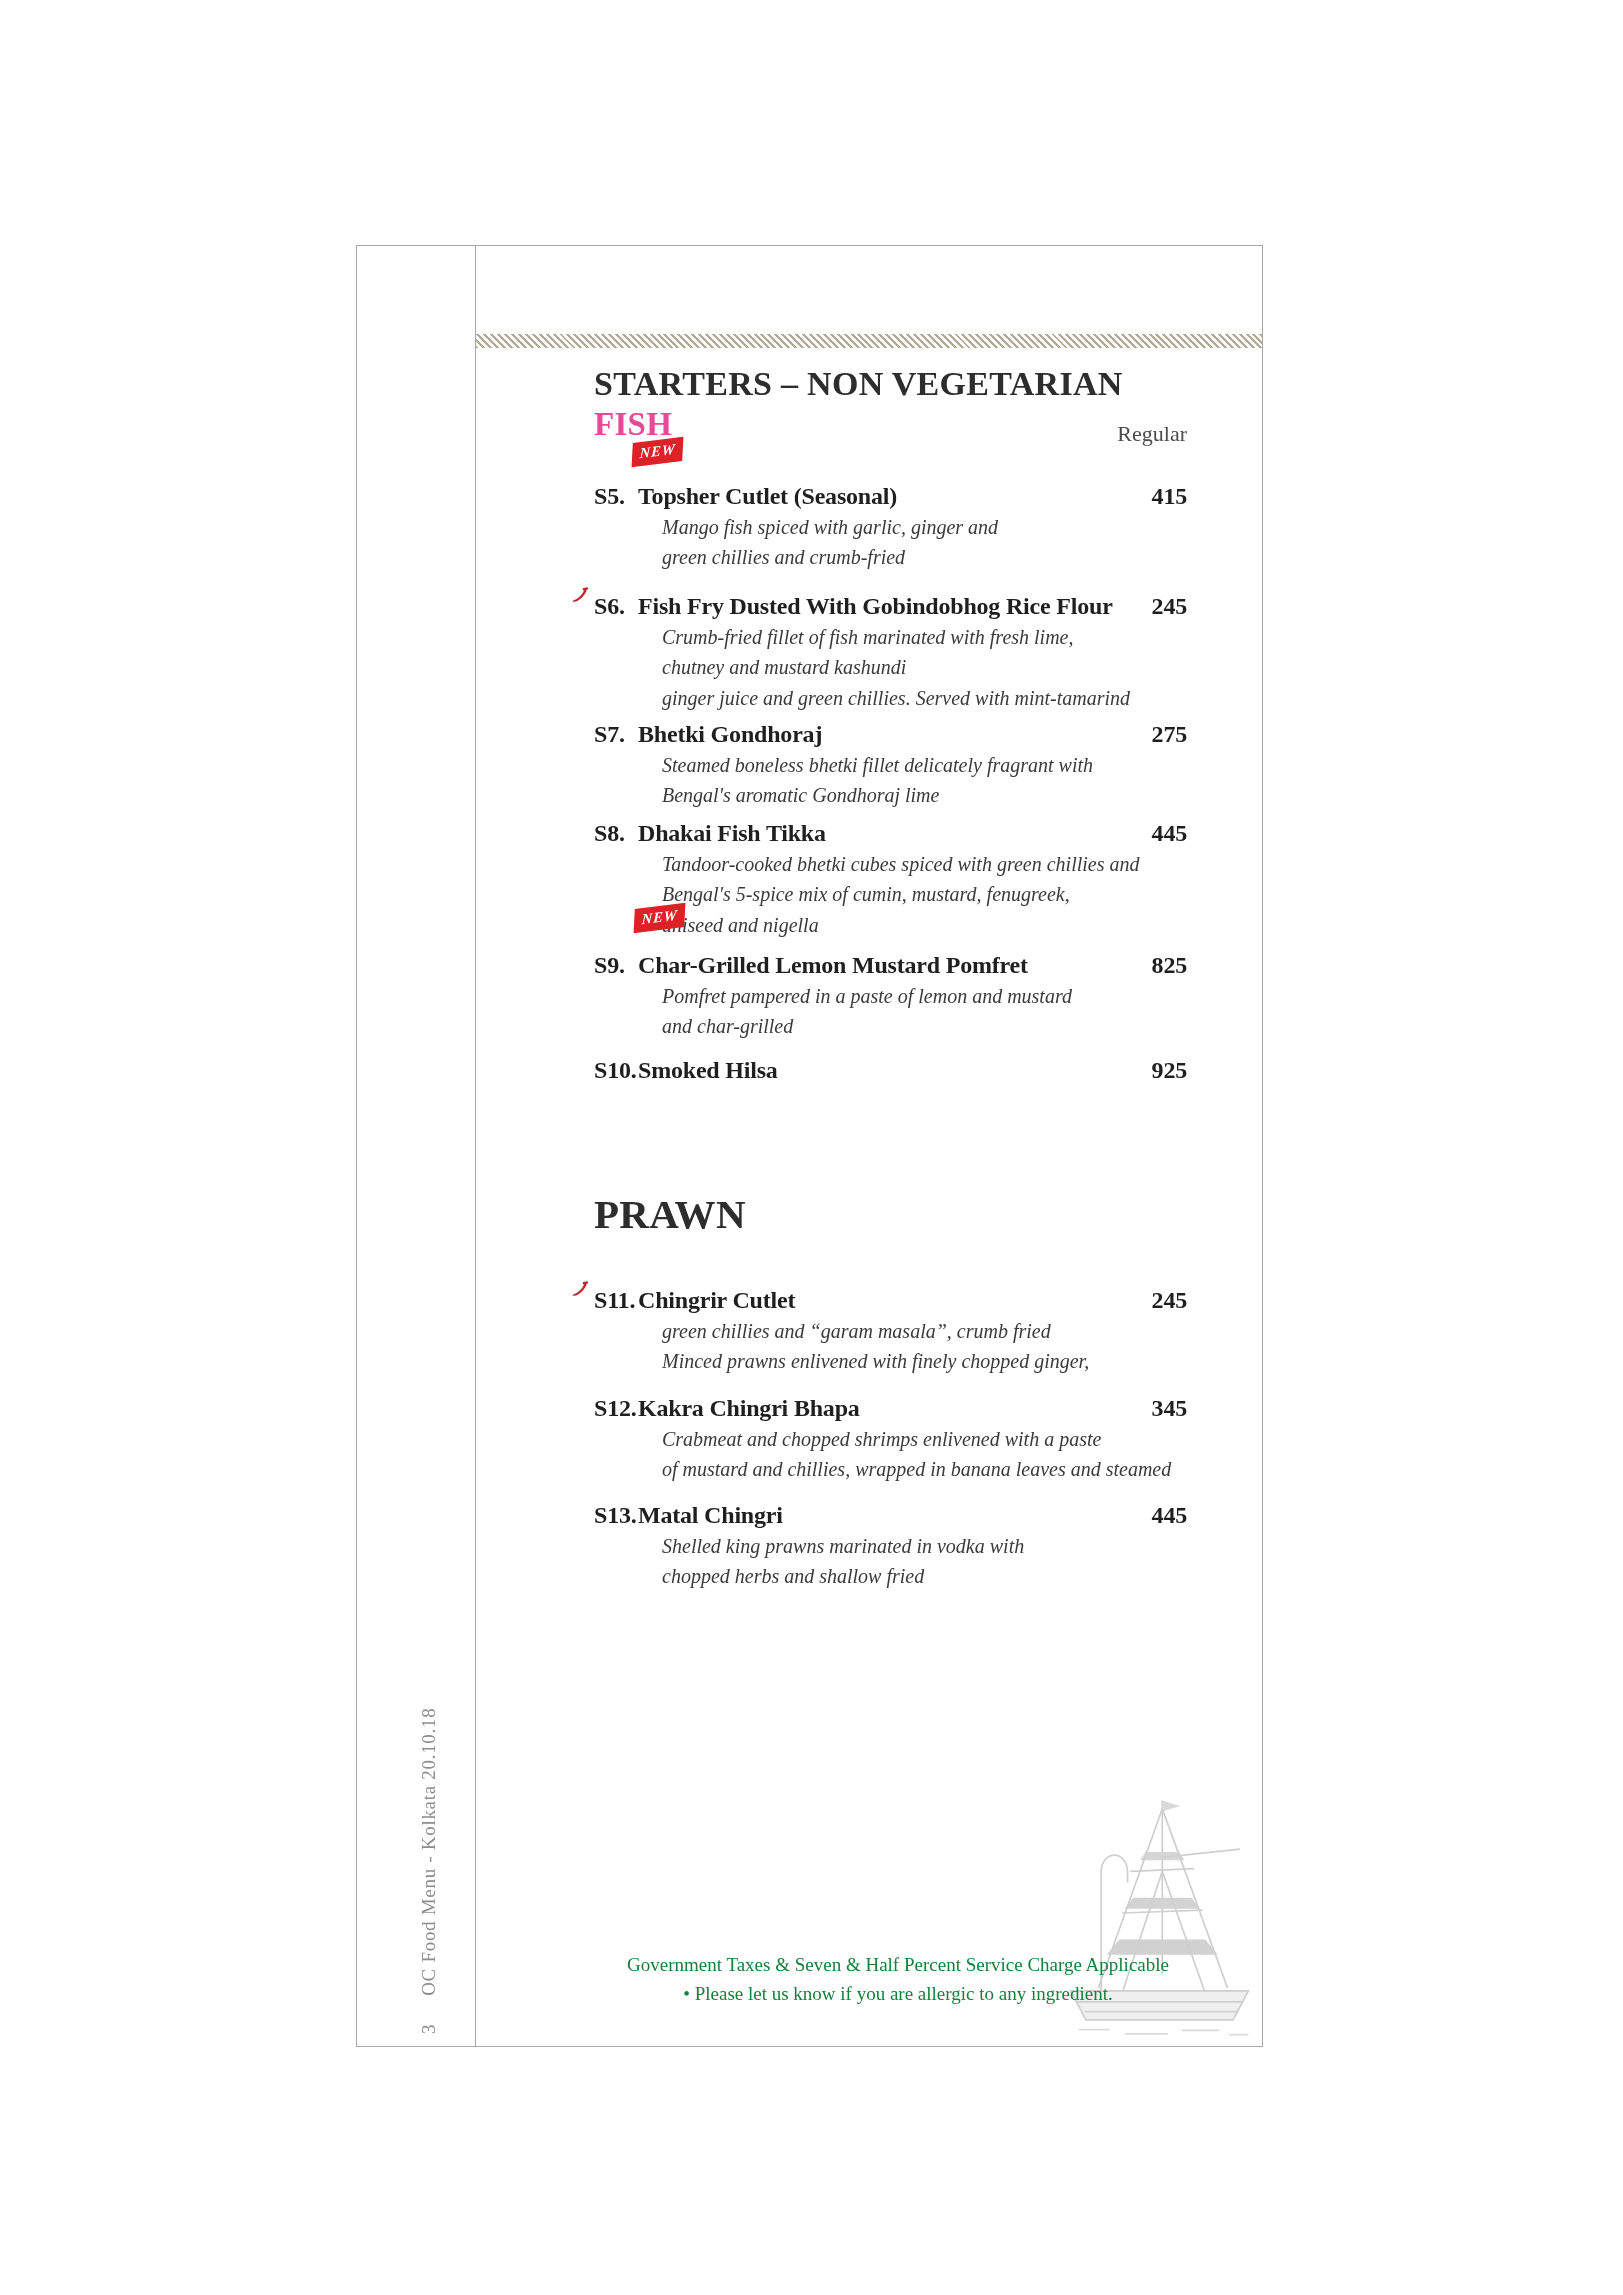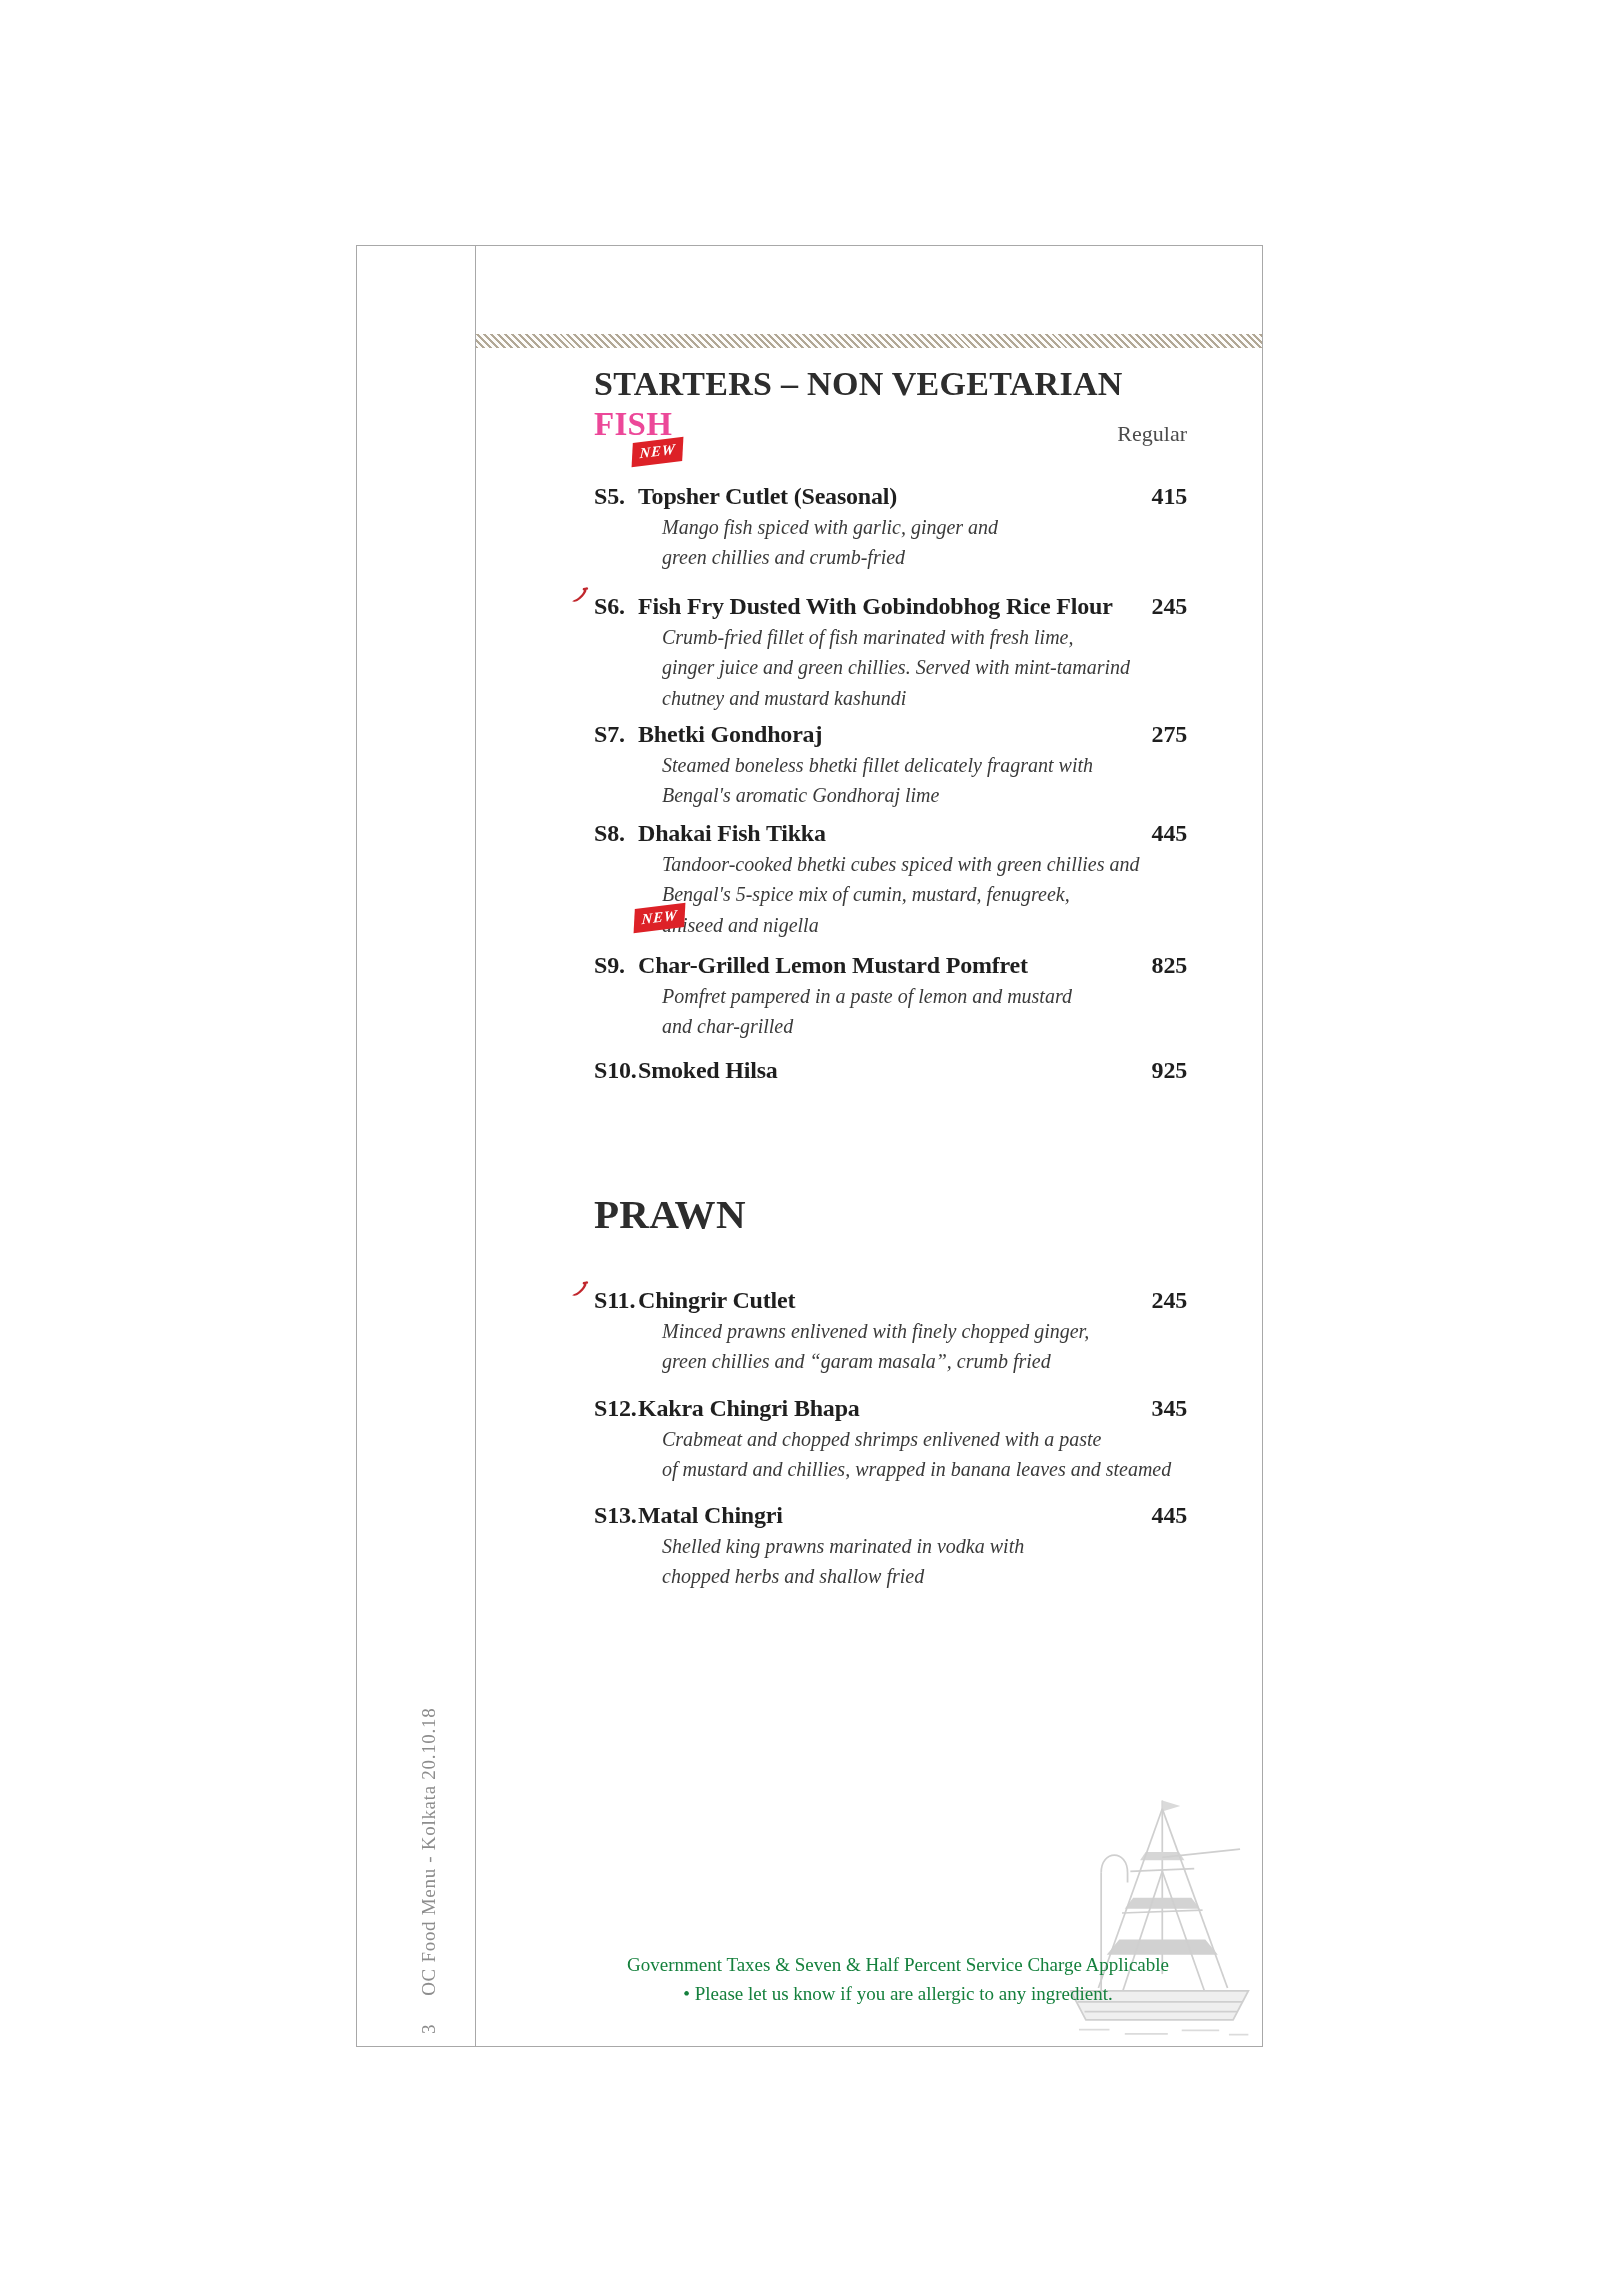--- a/index.html
+++ b/index.html
@@ -112,22 +112,22 @@
             <svg viewBox="0 0 27 27" width="19" height="19">
                 <path fill="#c1272d" d="M23.2 2.1c1-.5 2.2 0 2.5 1 .3 1-.3 2-1.3 2.3-.4.1-.8.1-1.2 0 .3.7.2 1.7-.3 2.8-1.8 3.8-6.4 9.7-11.9 12.6-2.6 1.4-5.5 1.9-6.9 1.4-1-.4-.9-1.2.2-1.4 4.6-1.1 10.8-5.8 14.2-11.4.8-1.3 1.2-2.4 1.1-3.2-.6-.1-1.1-.5-1.4-1-.4-.9 0-2 .9-2.4l4.1-.7z"></path>
               </svg>
           </span>
           <span class="num">S6.</span>
           <span class="nm">Fish Fry Dusted With Gobindobhog Rice Flour</span>
           <span class="pr">245</span>
         </div>
         <div class="desc">
           <div>Crumb-fried fillet of fish marinated with fresh lime,</div>
+          <div>chutney and mustard kashundi</div>
           <div>ginger juice and green chillies. Served with mint-tamarind</div>
-          <div>chutney and mustard kashundi</div>
         </div>
       </div>
 
       <div class="item" style="top:461px">
         <div class="row">
           <span class="num">S7.</span>
           <span class="nm">Bhetki Gondhoraj</span>
           <span class="pr">275</span>
         </div>
         <div class="desc">
@@ -178,22 +178,22 @@
           <span class="chilli">
             <svg viewBox="0 0 27 27" width="19" height="19">
                 <path fill="#c1272d" d="M23.2 2.1c1-.5 2.2 0 2.5 1 .3 1-.3 2-1.3 2.3-.4.1-.8.1-1.2 0 .3.7.2 1.7-.3 2.8-1.8 3.8-6.4 9.7-11.9 12.6-2.6 1.4-5.5 1.9-6.9 1.4-1-.4-.9-1.2.2-1.4 4.6-1.1 10.8-5.8 14.2-11.4.8-1.3 1.2-2.4 1.1-3.2-.6-.1-1.1-.5-1.4-1-.4-.9 0-2 .9-2.4l4.1-.7z"></path>
               </svg>
           </span>
           <span class="num">S11.</span>
           <span class="nm">Chingrir Cutlet</span>
           <span class="pr">245</span>
         </div>
         <div class="desc">
+          <div>green chillies and “garam masala”, crumb fried</div>
           <div>Minced prawns enlivened with finely chopped ginger,</div>
-          <div>green chillies and “garam masala”, crumb fried</div>
         </div>
       </div>
 
       <div class="item" style="top:1135px">
         <div class="row">
           <span class="num">S12.</span>
           <span class="nm">Kakra Chingri Bhapa</span>
           <span class="pr">345</span>
         </div>
         <div class="desc">

